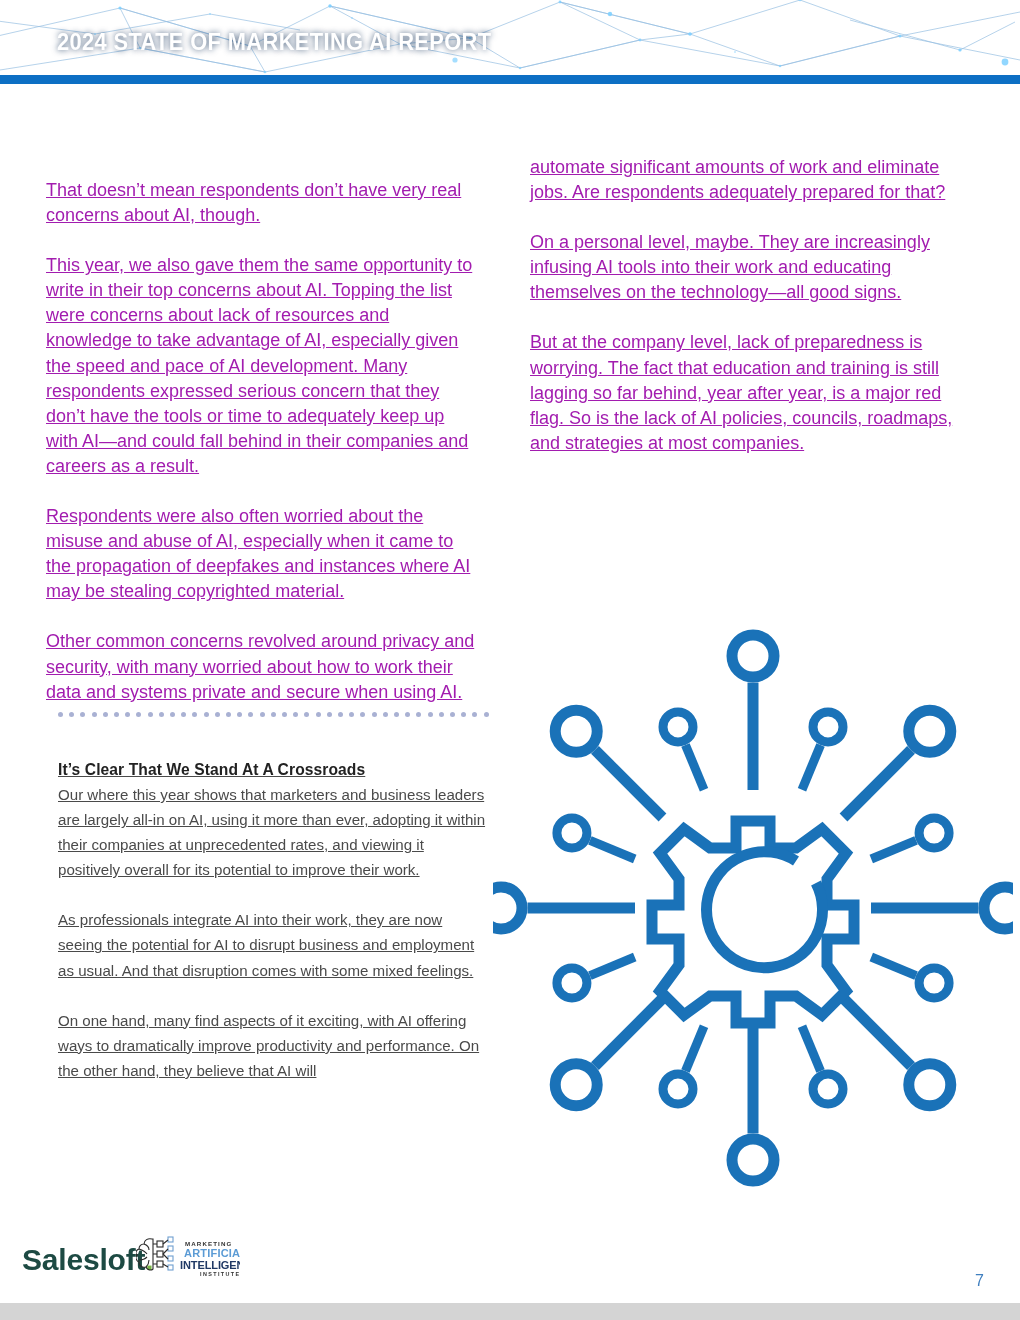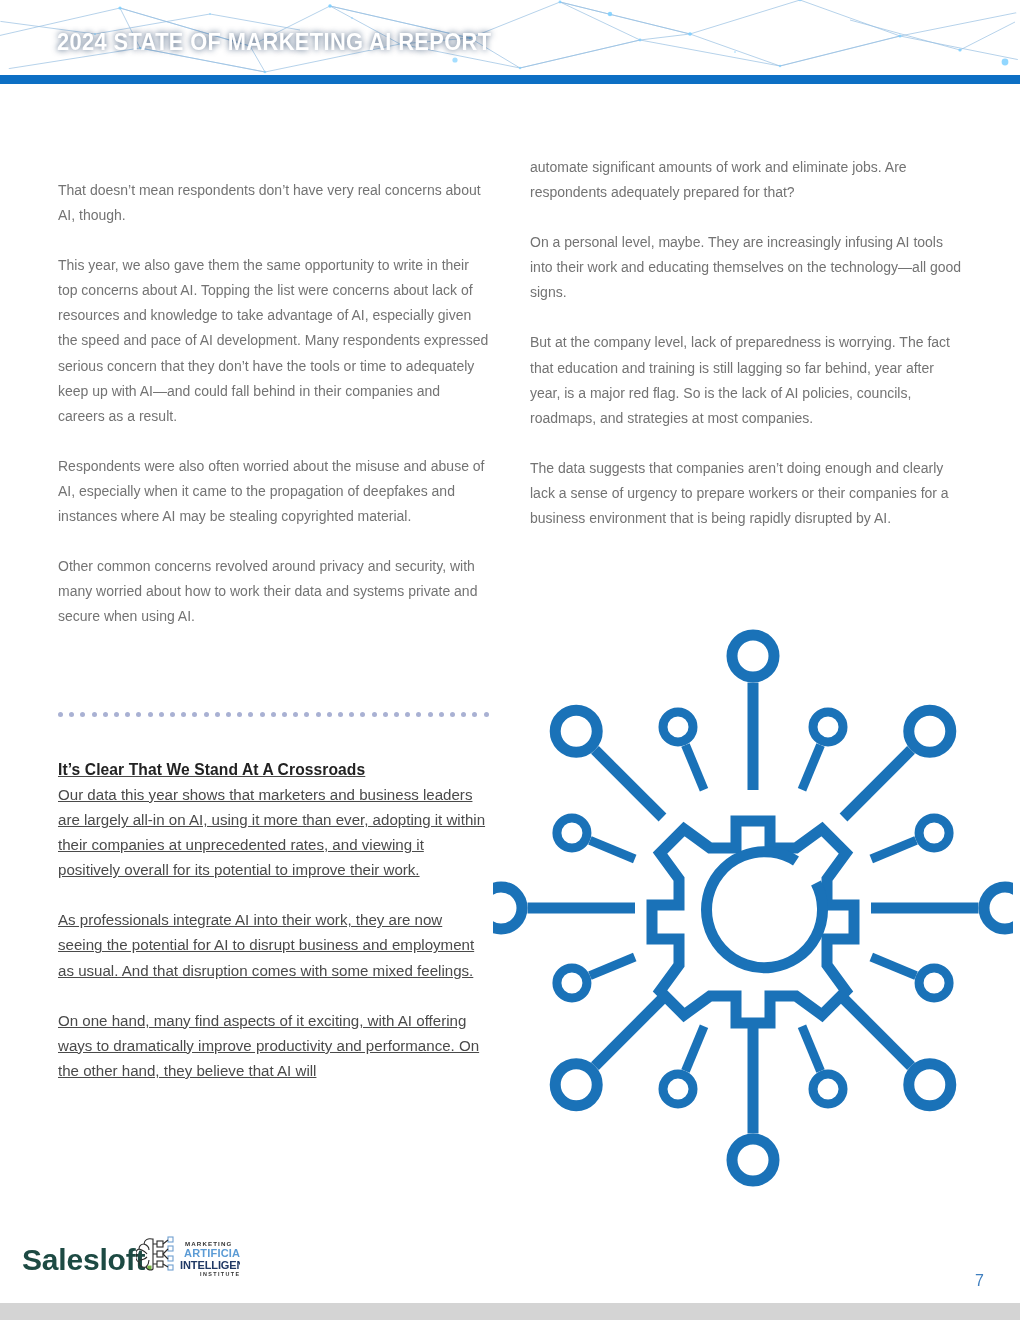--- a/index.html
+++ b/index.html
@@ -15,45 +15,45 @@
   .header {
     position:absolute; left:0; top:0; width:1020px; height:75px;
     background:
       radial-gradient(ellipse 120px 70px at 330px 10px, rgba(60,150,230,.55), rgba(60,150,230,0) 70%),
       radial-gradient(ellipse 110px 60px at 1000px 55px, rgba(70,170,245,.45), rgba(70,170,245,0) 70%),
       radial-gradient(ellipse 90px 55px at 520px 70px, rgba(40,120,200,.40), rgba(40,120,200,0) 72%),
       radial-gradient(ellipse 80px 50px at 1320px 30px, rgba(40,130,210,.35), rgba(40,130,210,0) 70%),
       radial-gradient(ellipse 300px 120px at 820px 90px, rgba(22,70,130,.55), rgba(22,70,130,0) 70%),
       linear-gradient(100deg,#071528 0%, #0a2240 22%, #0b2d53 46%, #0a2banything 46%, #092banything 46%, #0a2a4c 62%, #08203c 80%, #061425 100%);
     overflow:hidden;
-    border-radius:26px;
   }
   .hdr-net { position:absolute; left:0; top:0; width:1020px; height:75px; }
   .header-title {
     position:absolute; left:57px; top:29px;
     color:#ffffff;
     font-family:"Liberation Sans Narrow","Liberation Sans",sans-serif;
     font-size:23.5px; font-weight:bold; letter-spacing:.4px;
     transform:scaleX(.93); transform-origin:left center;
     text-shadow:0 0 7px rgba(10,40,80,.75);
     white-space:nowrap;
   }
   .header-rule {
     position:absolute; left:0; top:75px; width:1020px; height:9px;
     background:#0d6fc4;
   }
 
   
   .col {
     position:absolute; top:0;
-    color:#737373;
-    font-size:14px;
+    color:#a21caf;
+    font-size:18px;
     line-height:25.1px;
-  }
-  .col-left  { left:58px;  width:432px; top:178px; }
+    text-decoration:underline;
+  }
+  .col-left  { left:46px;  width:432px; top:178px; }
   .col-right { left:530px; width:432px; top:155px; }
   .col p { margin:0 0 25px 0; }
   .col p:last-child { margin-bottom:0; }
 
   
   .divider {
     position:absolute; left:58px; top:712px; width:436px; height:6px;
   }
   .divider i {
     position:absolute; top:0; width:5px; height:5px;
@@ -190,30 +190,29 @@
     <i style="left: 369.6px; background: rgb(169, 177, 211);"></i>
     <i style="left: 380.8px; background: rgb(169, 177, 211);"></i>
     <i style="left: 392px; background: rgb(169, 177, 211);"></i>
     <i style="left: 403.2px; background: rgb(169, 177, 211);"></i>
     <i style="left: 414.4px; background: rgb(169, 177, 211);"></i>
     <i style="left: 425.6px; background: rgb(169, 177, 211);"></i>
   </div>
 
 <div class="section">
   <h2>It’s Clear That We Stand At A Crossroads</h2>
-  <p>Our data this year shows that marketers and business leaders are largely all-in on AI, using it more than ever, adopting it within their companies at unprecedented rates, and viewing it positively overall for its potential to improve their work.</p>
+  <p>Our where this year shows that marketers and business leaders are largely all-in on AI, using it more than ever, adopting it within their companies at unprecedented rates, and viewing it positively overall for its potential to improve their work.</p>
   <p>As professionals integrate AI into their work, they are now seeing the potential for AI to disrupt business and employment as usual. And that disruption comes with some mixed feelings.</p>
   <p>On one hand, many find aspects of it exciting, with AI offering ways to dramatically improve productivity and performance. On the other hand, they believe that AI will</p>
 </div>
 
 <div class="col col-right">
   <p>automate significant amounts of work and eliminate jobs. Are respondents adequately prepared for that?</p>
   <p>On a personal level, maybe. They are increasingly infusing AI tools into their work and educating themselves on the technology—all good signs.</p>
   <p>But at the company level, lack of preparedness is worrying. The fact that education and training is still lagging so far behind, year after year, is a major red flag. So is the lack of AI policies, councils, roadmaps, and strategies at most companies.</p>
-  <p>The data suggests that companies aren’t doing enough and clearly lack a sense of urgency to prepare workers or their companies for a business environment that is being rapidly disrupted by AI.</p>
 </div>
 
 <div class="graphic">
   <svg viewBox="0 0 520 610">
     <g id="spokes" stroke="#1a72b8" fill="none" stroke-linecap="butt">
         <line x1="260" y1="187" x2="260" y2="79.5" stroke-width="11" stroke="#1a72b8"></line>
         <line x1="308.98347934273147" y1="186.7434198385553" x2="327.54362581243834" y2="141.93526251175788" stroke-width="9" stroke="#1a72b8"></line>
         <line x1="350.5096679918781" y1="214.49033200812192" x2="418.03836559519334" y2="146.96163440480663" stroke-width="11" stroke="#1a72b8"></line>
         <line x1="378.25658016144473" y1="256.01652065726853" x2="423.06473748824214" y2="237.45637418756166" stroke-width="9" stroke="#1a72b8"></line>
         <line x1="378" y1="305" x2="485.5" y2="305" stroke-width="11" stroke="#1a72b8"></line>

